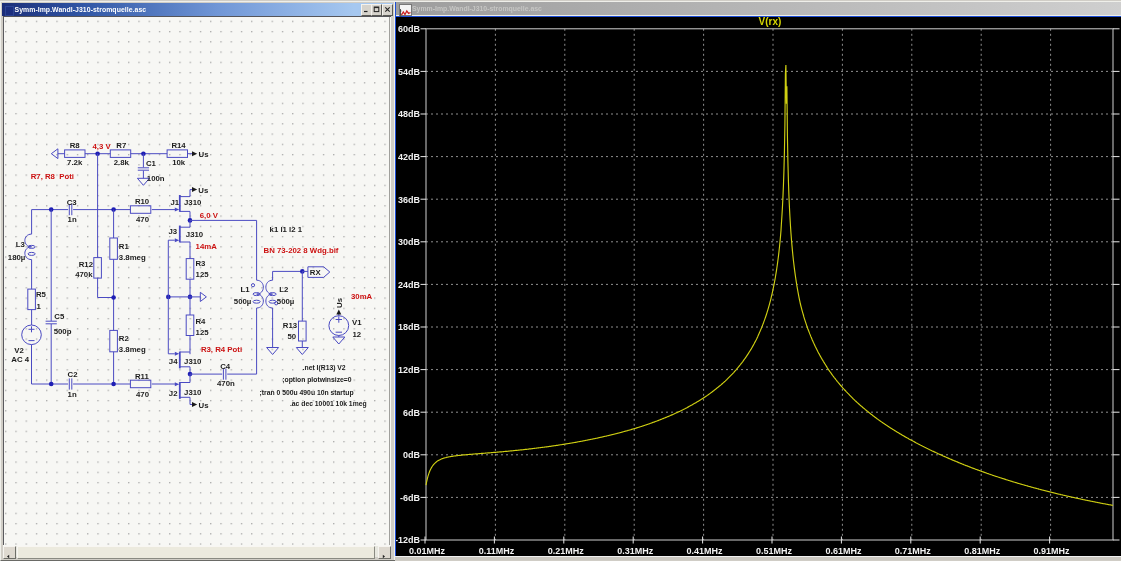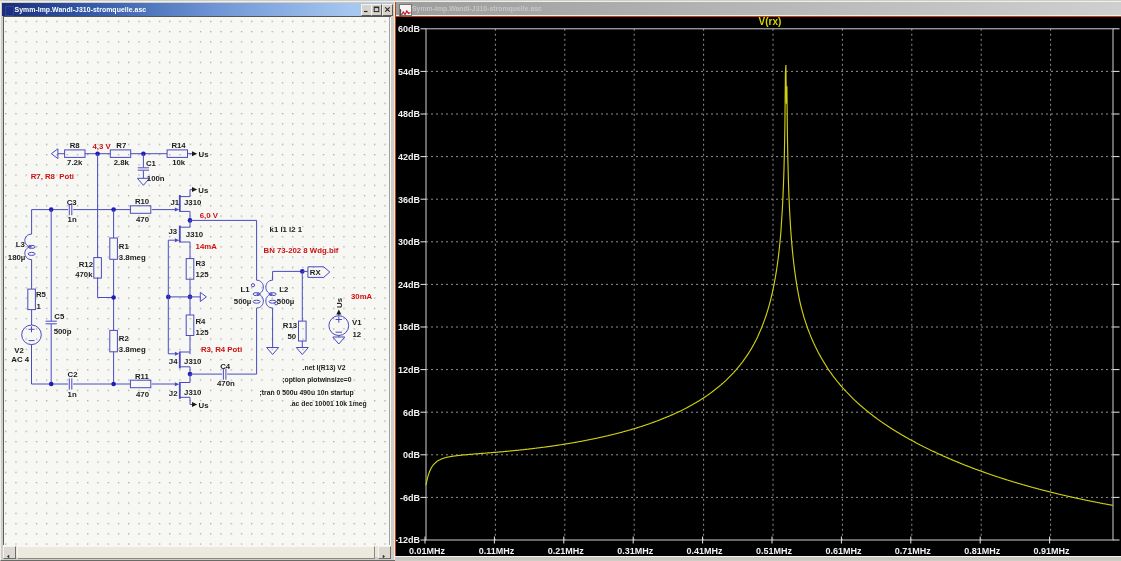--- a/index.html
+++ b/index.html
@@ -7,21 +7,21 @@
   border-left:1px solid #efefea;border-top:1px solid #efefea;border-right:1px solid #6a6a66;border-bottom:1px solid #6a6a66}
 #ltitle{position:absolute;left:1px;top:1px;right:1px;height:13px;
   background:linear-gradient(90deg,#1b2d78 0%,#2f55a4 20%,#7096d6 55%,#a6c8f0 90%)}
 #ltitle .txt{position:absolute;left:12.5px;top:2.5px;color:#fff;font-size:6.9px;font-weight:bold;letter-spacing:0.05px;white-space:pre}
 #licon{position:absolute;left:3px;top:2.5px;width:7px;height:8px;background:#1c2f80;border:1px solid #2c4494}
 .wb{position:absolute;top:2px;width:9px;height:9.5px;background:#d6d3cc;border-top:1px solid #f4f2ee;border-left:1px solid #f4f2ee;border-right:1px solid #5a5a56;border-bottom:1px solid #5a5a56;font-size:8px;line-height:8px;text-align:center;color:#111;font-weight:bold}
 #lcanvas{position:absolute;left:2px;top:14px;width:388px;height:530px;background:#f7f7f4;border-top:1px solid #55555a}
 #lscroll{position:absolute;left:2px;top:544px;width:388px;height:11px;background:#e7e7df}
 .sbtn{position:absolute;top:0;width:11px;height:11px;background:#ded9d0;border-top:1px solid #f6f4f0;border-left:1px solid #f6f4f0;border-right:1px solid #6e6e68;border-bottom:1px solid #6e6e68}
 #sthumb{position:absolute;left:14px;top:0;width:356px;height:11px;background:#eceade;border-top:1px solid #f8f6f2;border-left:1px solid #f8f6f2;border-right:1px solid #8a8a82;border-bottom:1px solid #8a8a82}
-#rwin{position:absolute;left:394px;top:1px;width:727px;height:558px;background:#c2410c;border-left:1px solid #efefea;border-top:1px solid #efefea}
+#rwin{position:absolute;left:394px;top:1px;width:727px;height:558px;background:#1d4ed8;border-left:1px solid #efefea;border-top:1px solid #efefea}
 #rbot{position:absolute;left:0;bottom:0;width:727px;height:3px;background:#cac7c0;border-top:1px solid #f0f0f0}
 #rtitle{position:absolute;left:1px;top:0px;right:0;height:13px;
   background:linear-gradient(90deg,#9d9d9d,#cfcfcf);border-bottom:1px solid #efefea}
 #rtitle .txt{position:absolute;left:16px;top:3px;color:#c6c6c4;font-size:6.9px;font-weight:bold;white-space:pre}
 #ricon{position:absolute;left:3px;top:1.5px;width:11px;height:10px;background:#f4f4f4;border:1px solid #777}
 svg text{font-family:"Liberation Sans",sans-serif}
 .k{font-size:7.8px;font-weight:bold;fill:#1c1c1c;stroke:none}
 .r{font-size:7.8px;font-weight:bold;fill:#cc1111;stroke:none}
 .d{font-size:6.8px;font-weight:bold;fill:#1c1c1c;stroke:none}
 .pl{font-size:9px;font-weight:bold;fill:#f2f2f2;stroke:none}

